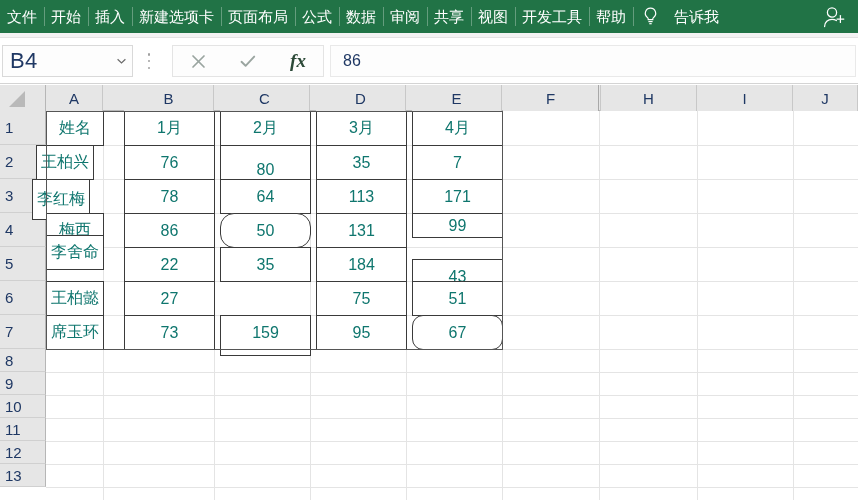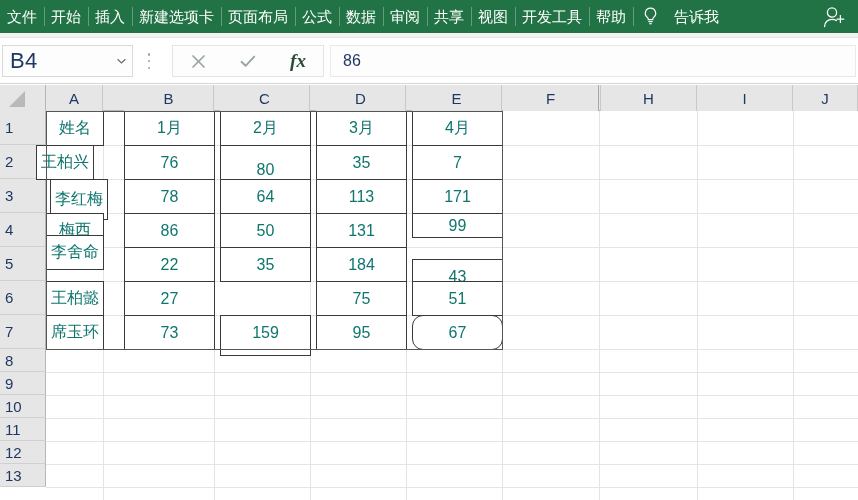--- a/index.html
+++ b/index.html
@@ -356,28 +356,28 @@
       <div class="dcell name-col" style="left: 46px; top: 26px; width: 58px; height: 35px;">姓名</div>
       <div class="dcell" style="left: 124px; top: 26px; width: 91px; height: 35px;">1月</div>
       <div class="dcell" style="left: 220px; top: 26px; width: 91px; height: 35px;">2月</div>
       <div class="dcell" style="left: 316px; top: 26px; width: 91px; height: 35px;">3月</div>
       <div class="dcell" style="left: 412px; top: 26px; width: 91px; height: 35px;">4月</div>
       <div class="dcell name-col" style="left: 28px; top: 60px; width: 58px; height: 35px; margin-left: 8px;">王柏兴</div>
       <div class="dcell" style="left: 124px; top: 60px; width: 91px; height: 35px;">76</div>
       <div class="dcell" style="left: 220px; top: 60px; width: 91px; height: 50px;">80</div>
       <div class="dcell" style="left: 316px; top: 60px; width: 91px; height: 35px;">35</div>
       <div class="dcell" style="left: 412px; top: 60px; width: 91px; height: 35px;">7</div>
-      <div class="dcell name-col" style="left: 50px; top: 94px; width: 58px; height: 41px;">李红梅</div>
+      <div class="dcell name-col" style="left: 32px; top: 94px; width: 58px; height: 41px;">李红梅</div>
       <div class="dcell" style="left: 124px; top: 94px; width: 91px; height: 35px;">78</div>
       <div class="dcell" style="left: 220px; top: 94px; width: 91px; height: 35px;">64</div>
       <div class="dcell" style="left: 316px; top: 94px; width: 91px; height: 35px;">113</div>
       <div class="dcell" style="left: 412px; top: 94px; width: 91px; height: 35px;">171</div>
       <div class="dcell name-col" style="left: 46px; top: 128px; width: 58px; height: 35px;">梅西</div>
       <div class="dcell" style="left: 124px; top: 128px; width: 91px; height: 35px;">86</div>
-      <div class="dcell" style="left: 220px; top: 128px; width: 91px; height: 35px;">50</div>
+      <div class="dcell" style="left: 220px; top: 128px; width: 91px; height: 35px; border-radius: 14px;">50</div>
       <div class="dcell" style="left: 316px; top: 128px; width: 91px; height: 35px;">131</div>
       <div class="dcell" style="left: 412px; top: 128px; width: 91px; height: 25px;">99</div>
       <div class="dcell name-col" style="left: 46px; top: 150px; width: 58px; height: 35px;">李舍命</div>
       <div class="dcell" style="left: 124px; top: 162px; width: 91px; height: 35px;">22</div>
       <div class="dcell" style="left: 220px; top: 162px; width: 91px; height: 35px;">35</div>
       <div class="dcell" style="left: 316px; top: 162px; width: 91px; height: 35px;">184</div>
       <div class="dcell" style="left: 412px; top: 162px; width: 91px; height: 35px; margin-top: 12px;">43</div>
       <div class="dcell name-col" style="left: 46px; top: 196px; width: 58px; height: 35px;">王柏懿</div>
       <div class="dcell" style="left: 124px; top: 196px; width: 91px; height: 35px;">27</div>
       <div class="dcell" style="left: 220px; top: 196px; width: 91px; height: 35px; margin-top: 40px;">89</div>

